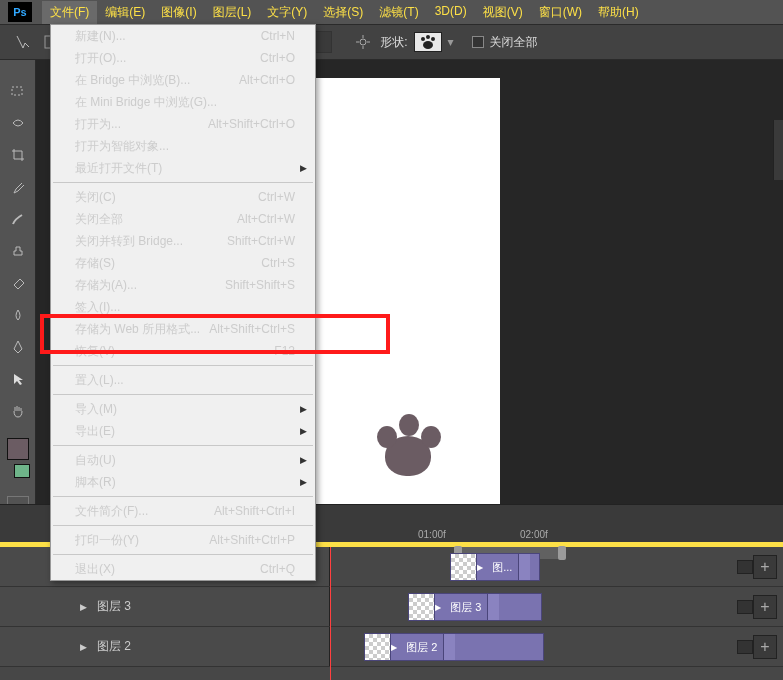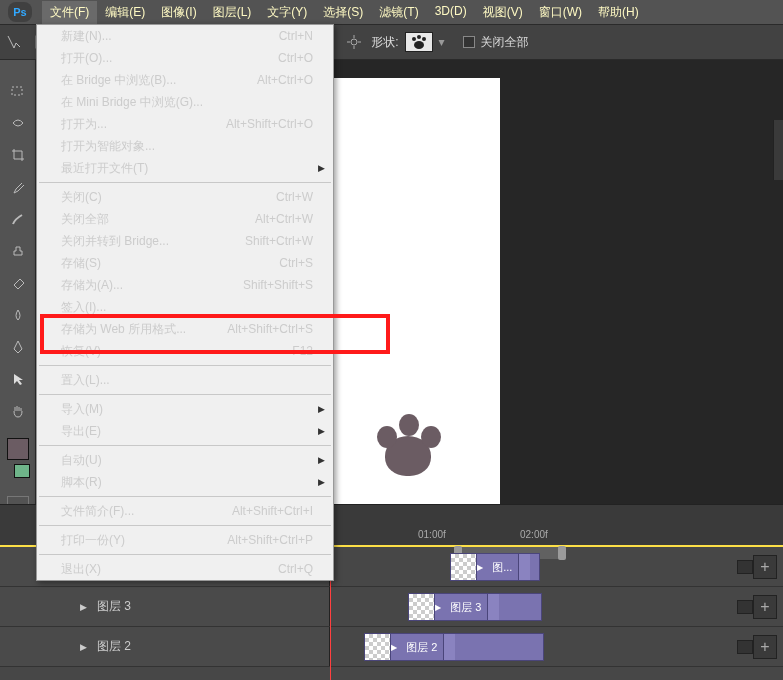--- a/index.html
+++ b/index.html
@@ -1,49 +1,49 @@
 <!DOCTYPE html>
 <html><head>
 <meta charset="utf-8">
 <style>
 *{margin:0;padding:0;box-sizing:border-box;font-family:"Microsoft YaHei",Arial,sans-serif;font-size:12px;color:#ccc}
 body{background:#535353;width:783px;height:680px;overflow:hidden;position:relative}
 .menubar{height:24px;background:#535353;display:flex;align-items:center;padding-left:8px}
-.ps-logo{width:24px;height:20px;background:#404040;border-radius:8px;display:flex;align-items:center;justify-content:center;margin-right:10px}
+.ps-logo{width:24px;height:20px;background:#000000;border-radius:0;display:flex;align-items:center;justify-content:center;margin-right:10px}
 .ps-logo span{color:#31a8ff;font-weight:bold;font-size:11px}
-.menubar-item{padding:3px 8px;color:#fef9c3;cursor:default}
+.menubar-item{padding:3px 8px;color:#fde047;cursor:default}
 .menubar-item.active{background:#6a6a6a}
-.toolbar{height:36px;background:#424242;border-top:1px solid #2a2a2a;border-bottom:1px solid #2a2a2a;display:flex;align-items:center;padding-left:3px;gap:6px}
+.toolbar{height:36px;background:#424242;border-top:1px solid #2a2a2a;border-bottom:1px solid #2a2a2a;display:flex;align-items:center;padding-left:12px;gap:6px}
 .tool-icon{width:22px;height:22px;display:flex;align-items:center;justify-content:center}
 .zoom-field{background:#333;border:1px solid #222;padding:2px 4px;width:45px;text-align:right}
 .chk{width:12px;height:12px;border:1px solid #888;display:inline-flex;align-items:center;justify-content:center;background:#333}
 .chk.checked::after{content:"✓";font-size:10px;color:#ccc}
 .tb-label{color:#ddd}
 .tb-btn{width:22px;height:22px;border:1px solid #333;background:#3a3a3a}
 .paw-swatch{width:28px;height:20px;background:#e8e8e8;border:1px solid #222;display:flex;align-items:center;justify-content:center;position:relative}
 .main{display:flex;height:calc(100% - 60px)}
 .left-tools{width:36px;background:#535353;border-right:1px solid #2a2a2a;display:flex;flex-direction:column;align-items:center;padding-top:20px;gap:10px}
 .lt{width:22px;height:22px;display:flex;align-items:center;justify-content:center;color:#bbb}
 .swatch-fg{width:22px;height:22px;background:#6b5c63;border:1px solid #111;margin-top:6px}
 .swatch-bg{width:16px;height:14px;background:#6fb58a;border:1px solid #111;margin-top:-6px;margin-left:8px}
 .mode-ic{width:22px;height:16px;border:1px solid #777;margin-top:8px}
 .canvas-wrap{flex:1;background:#262626;position:relative;overflow:hidden}
 .canvas{position:absolute;left:64px;top:18px;width:400px;height:452px;background:#fff}
 .paw{position:absolute;left:285px;top:358px}
 .paw-pad{width:46px;height:40px;background:#6b5c63;border-radius:50% 50% 46% 46%}
 .toe{width:20px;height:22px;background:#6b5c63;border-radius:50%;position:absolute}
-.dropdown{position:absolute;left:36px;top:24px;width:298px;background:#F0F0F0;border:1px solid #999;box-shadow:2px 2px 6px rgba(0,0,0,.4);z-index:100}
+.dropdown{position:absolute;left:50px;top:24px;width:266px;background:#F0F0F0;border:1px solid #999;box-shadow:2px 2px 6px rgba(0,0,0,.4);z-index:100}
 .dd-row{height:22px;display:flex;align-items:center;justify-content:space-between;padding:0 20px 0 24px;color:#222;position:relative}
 .dd-row.disabled{color:#9a9a9a}
 .dd-row .arrow{position:absolute;right:8px;color:#333;font-size:9px}
 .dd-sep{height:1px;background:#c8c8c8;margin:3px 2px}
 .highlight-box{position:absolute;left:40px;top:314px;width:350px;height:40px;border:4px solid #ff1a1a;z-index:101;pointer-events:none}
 .timeline{position:absolute;left:0;right:0;bottom:0;height:176px;background:#474747;border-top:1px solid #222}
 .tl-tabbar{height:20px;background:#3a3a3a;display:flex;align-items:center;padding-left:70px}
-.tl-ruler{height:22px;background:#3a3a3a;position:relative;border-bottom:2px solid #fde047}
+.tl-ruler{height:22px;background:#3a3a3a;position:relative;border-bottom:5px solid #fde047}
 .tl-tick{position:absolute;top:4px;color:#aaa;font-size:10px}
 .tl-body{position:relative;height:134px}
 .tl-row{height:40px;border-bottom:1px solid #333;display:flex;align-items:center;position:relative}
 .tl-left{width:330px;height:100%;background:#4a4a4a;display:flex;align-items:center;padding-left:80px;gap:10px;border-right:1px solid #222}
 .tl-tri{color:#ccc;font-size:9px}
 .tl-controls{position:absolute;right:8px;display:flex;gap:6px}
 .tl-ctl{width:16px;height:14px;background:#333;border:1px solid #222}
 .clip{position:absolute;height:28px;background:#7a73b0;border:1px solid #4a457a;display:flex;align-items:center;top:6px}
 .clip-thumb{width:26px;height:26px;background:repeating-conic-gradient(#ccc 0 25%,#fff 0 50%) 0 0/8px 8px;border-right:1px solid #4a457a}
 .clip-lab{padding:0 6px;color:#fff;font-size:11px}

